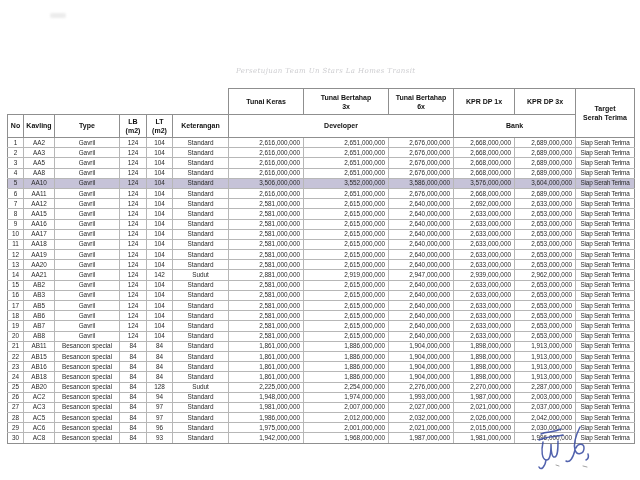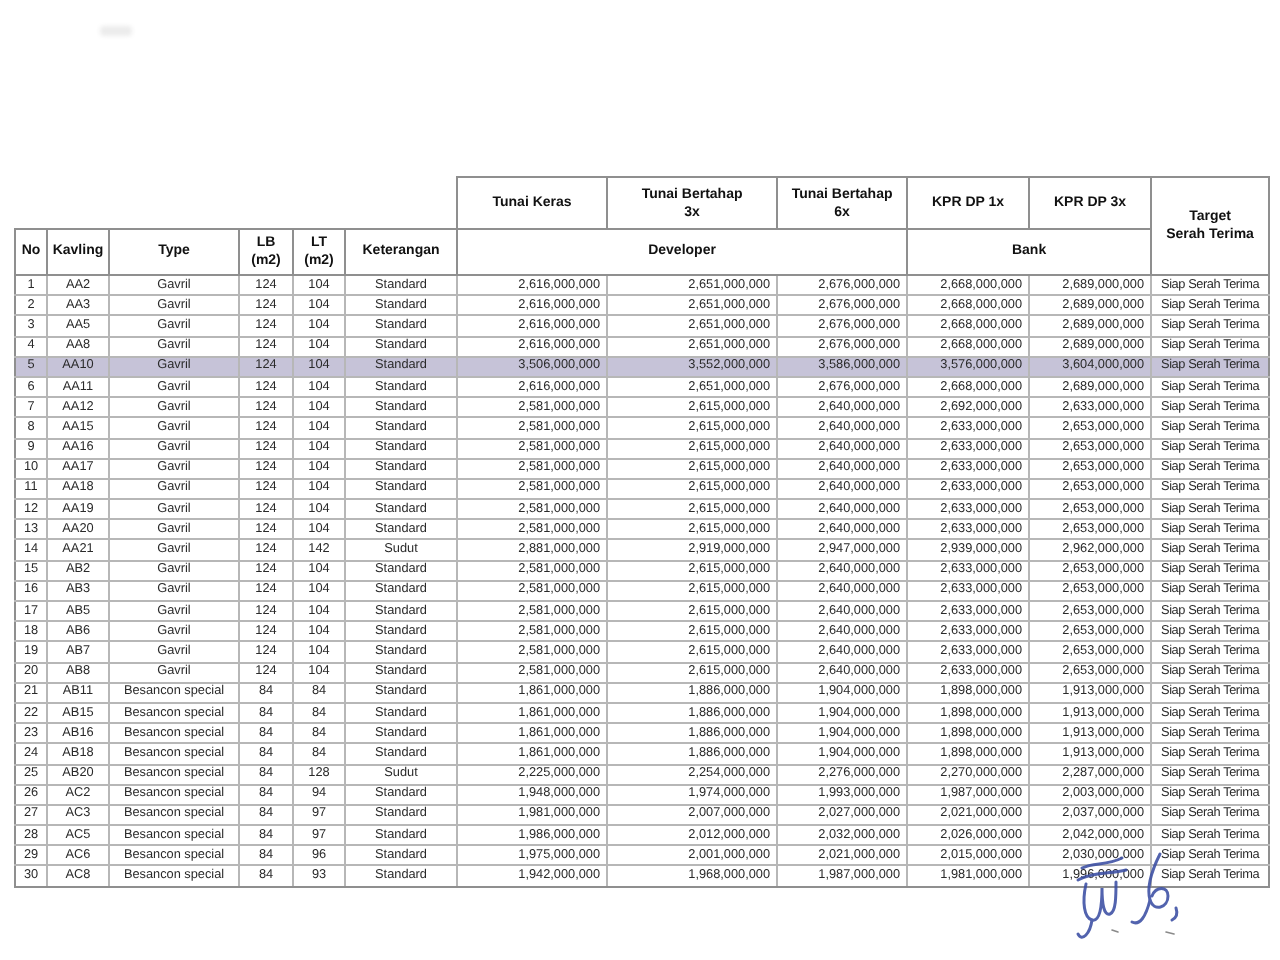--- a/index.html
+++ b/index.html
@@ -44,20 +44,21 @@
 </head>
 <body>
 
 <div id="page">
 
   <div id="smudge"></div>
 
   <div id="title" style="white-space:pre-line">Price List
 OKTOBER 2023</div>
 
+  <div id="watermark">Persetujuan Team Un Stars La Homes Transit</div>
 
   <table id="pricelist">
     <colgroup>
       <col style="width:16px">
         <col style="width:31px">
         <col style="width:65px">
       <col style="width:27px">
         <col style="width:26px">
         <col style="width:56px">
       <col style="width:75px">

